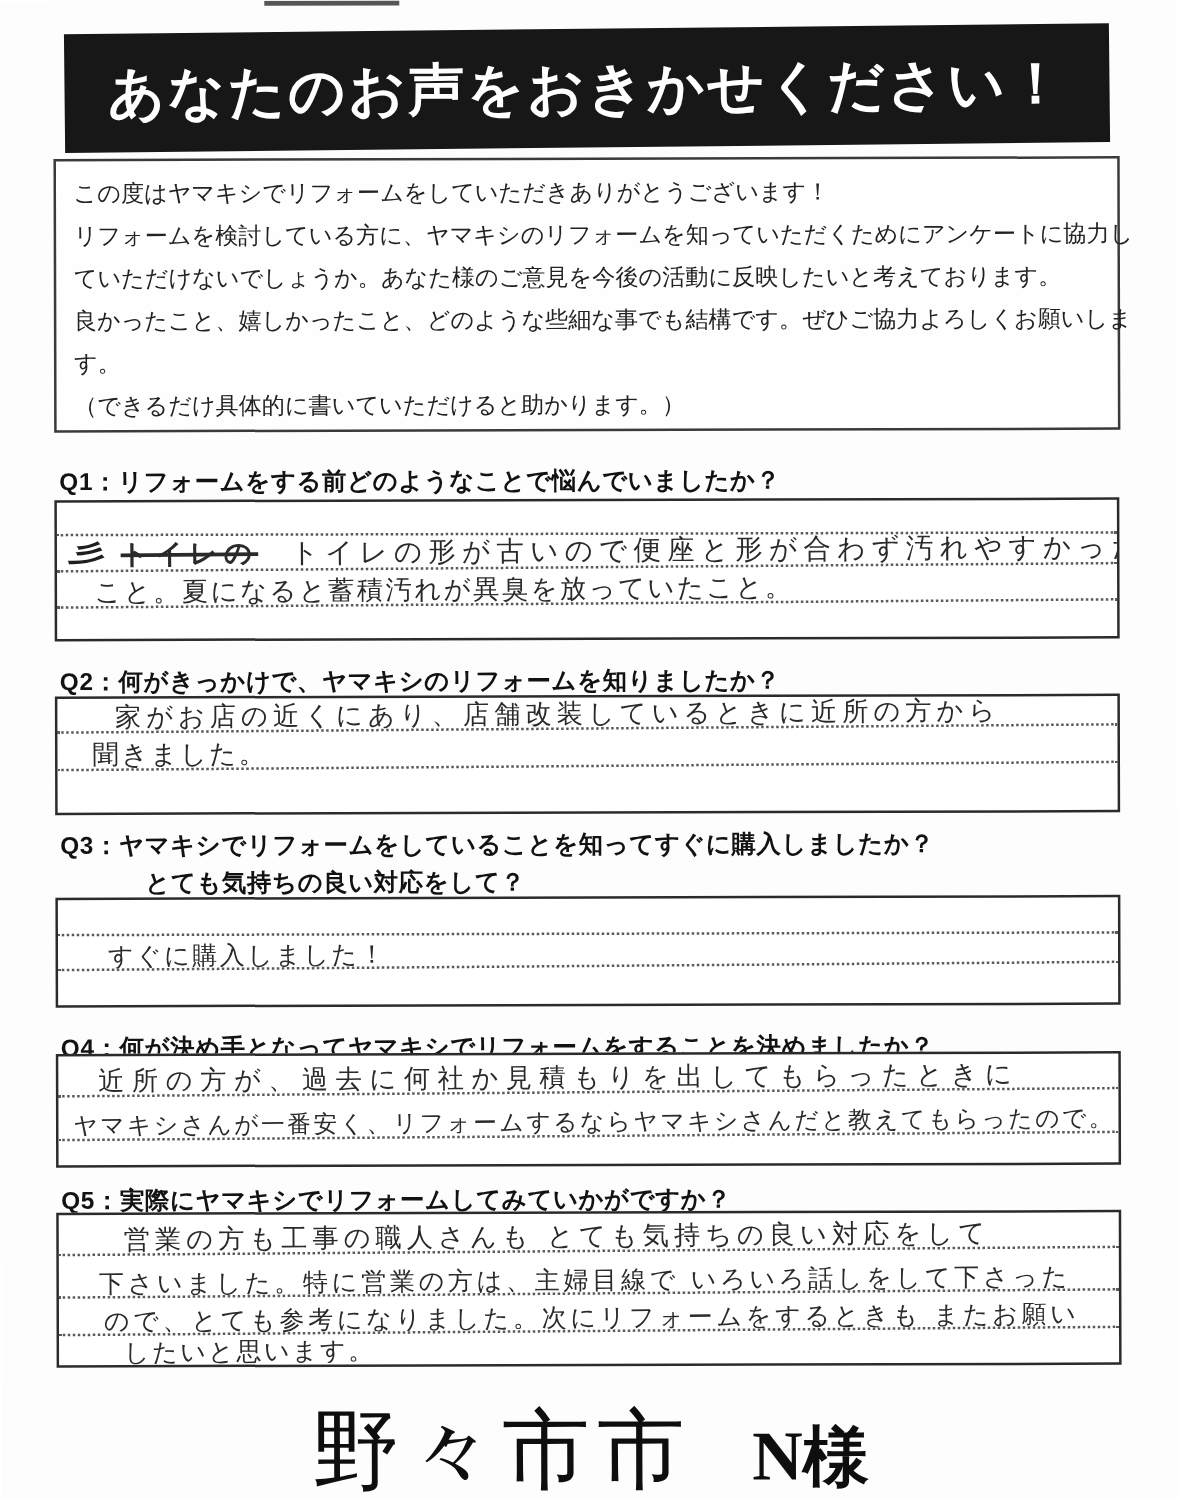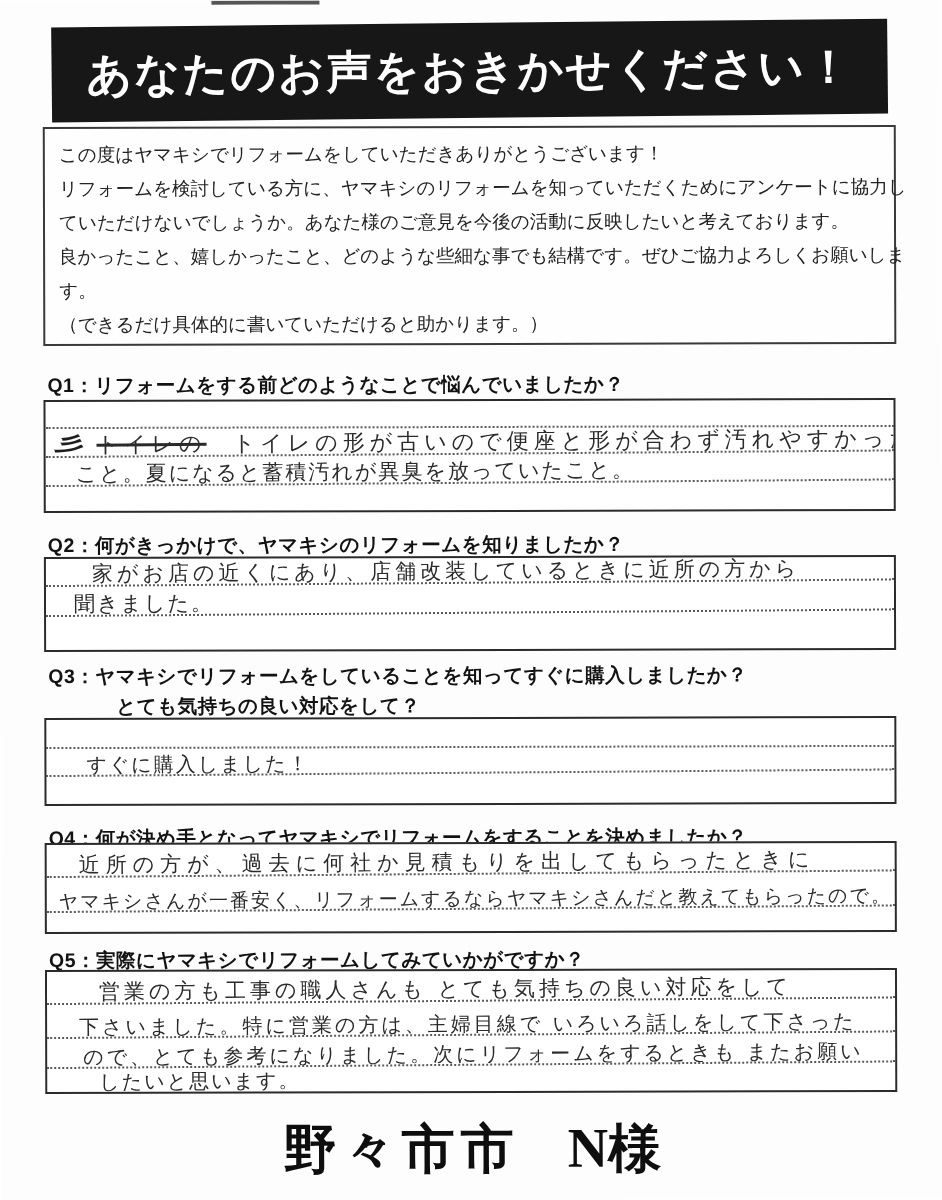--- a/index.html
+++ b/index.html
@@ -27,26 +27,26 @@
   
   .ansbox{position:absolute;left:44px;width:852px;border:2px solid #2b2b2b;box-sizing:border-box;background:#fff;}
   .row{box-sizing:border-box;display:flex;align-items:flex-end;overflow:hidden;}
   .row.dotted{border-bottom:2px dotted #5a5a5a;}
 
   
   .hand{font-family:"DejaVu Sans",sans-serif;color:#2a2a2a;line-height:1;white-space:nowrap;
         transform:rotate(-0.3deg);transform-origin:left bottom;}
   .hand span{display:inline-block;}
   .scribble{font-weight:bold;transform:rotate(12deg) scaleX(1.3);margin-right:10px;color:#1e1e1e;}
-  .struck{text-decoration:line-through;text-decoration-thickness:2.5px;text-decoration-color:#2a2a2a;}
+  .struck{text-decoration:line-through;text-decoration-thickness:2.5px;text-decoration-color:#2a2a2a;font-weight:bold;}
   .gap-left{margin-left:26px;}
 
   
   .footer{position:absolute;left:0;top:1114px;width:942px;text-align:center;font-weight:800;color:#0e0e0e;}
-  .footer .city{font-size:53px;font-weight:700;letter-spacing:6px;}
+  .footer .city{font-size:70px;font-weight:400;letter-spacing:6px;}
   .footer .name{font-family:"Liberation Serif","DejaVu Serif",serif;font-size:56px;font-weight:bold;margin-left:48px;}
   .footer .suffix{font-size:53px;font-weight:800;}
 </style>
 </head>
 <body>
 
 <div class="page">
 
   <div class="scan-mark"></div>
 

